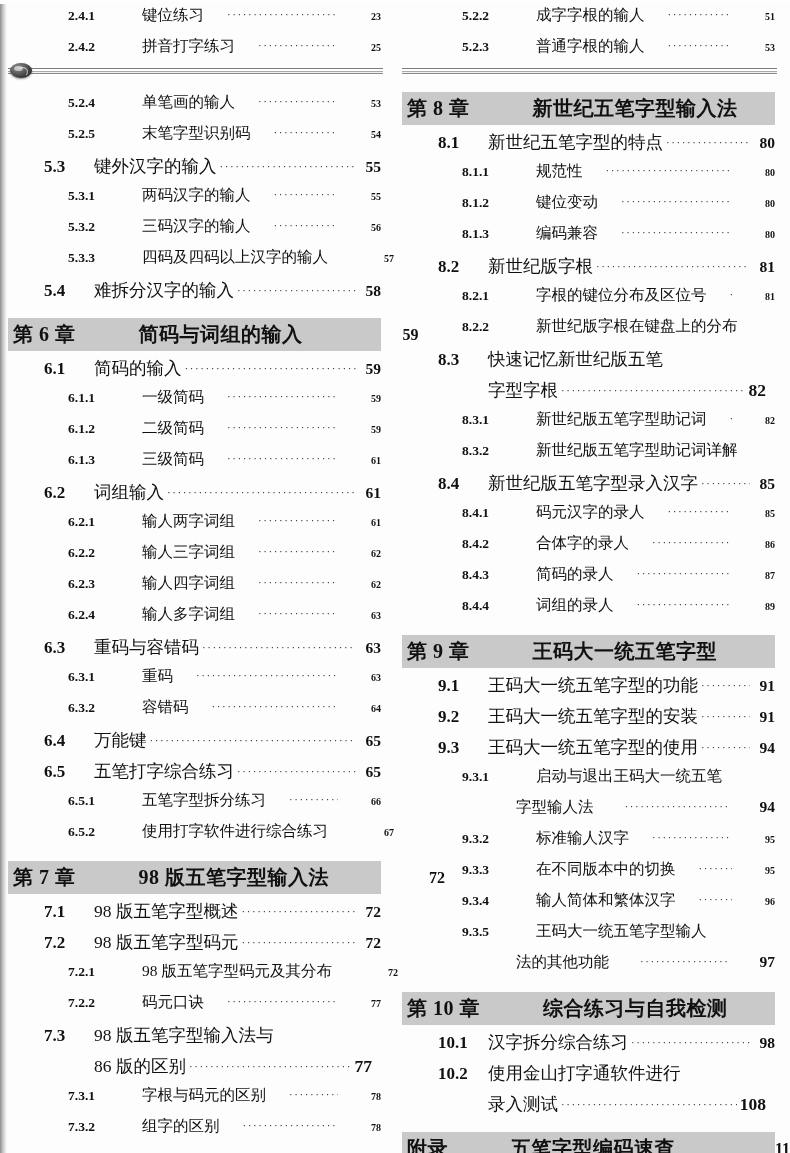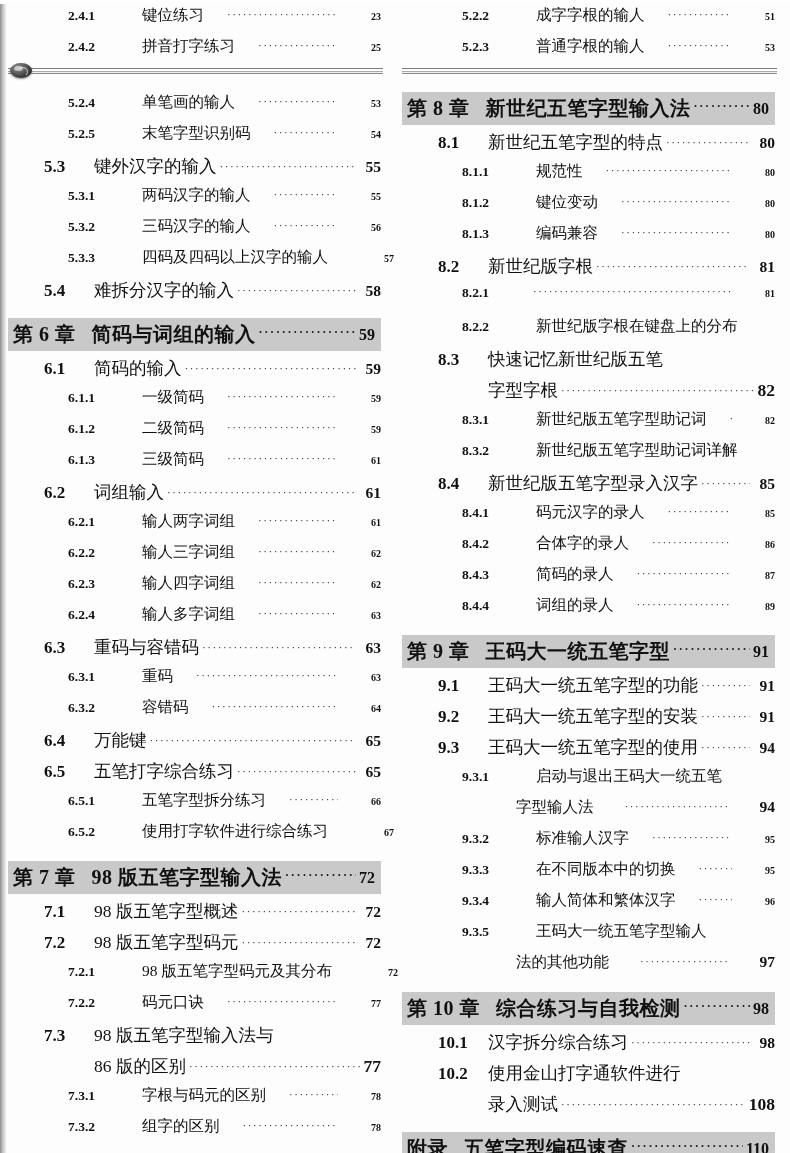--- a/index.html
+++ b/index.html
@@ -150,40 +150,41 @@
   .lvl2 .num { width: 48px; font-size: 13.5px; }
   .lvl2 .pg  { font-size: 10px; min-width: 20px; }
 
   
   .cont {
     height: 31px;
     display: flex;
     align-items: baseline;
     white-space: nowrap;
   }
-  .cont.lvl1c { font-size: 17.5px; margin-left: 36px; margin-right: 2px; padding-left: 44px; }
+  .cont.lvl1c { font-size: 17.5px; margin-left: 36px; margin-right: 11px; padding-left: 44px; }
   .cont.lvl2c { font-size: 15.5px; margin-left: 60px; margin-right: 2px; padding-left: 48px; gap: 28px; }
   .cont .ttl { padding-left: 6px; }
 
   .gap { height: 9px; }
   .gap-s { height: 5px; }
   .gap-l { height: 16px; }
 
   
   .chapter {
     background: #c9c9c9;
     height: 33px;
     display: flex;
     align-items: center;
     white-space: nowrap;
     font-weight: 700;
     font-size: 20px;
     padding: 0 6px 0 5px;
     box-sizing: border-box;
     margin: 0 2px 0 0;
+    gap: 47px;
   }
   .chapter .ch-no {
     flex: 0 0 auto;
     letter-spacing: 0.5px;
   }
   .chapter .ch-ttl {
     flex: 0 0 auto;
     padding-left: 16px;
     letter-spacing: 0.5px;
   }
@@ -498,20 +499,21 @@
       <span class="pg">80</span>
     </div>
     <div class="row lvl1">
       <span class="num">8.2</span>
       <span class="ttl">新世纪版字根</span>
       <span class="dots">··································································</span>
       <span class="pg">81</span>
     </div>
     <div class="row lvl2">
       <span class="num">8.2.1</span>
+      <span class="ttl">字根的键位分布及区位号</span>
       <span class="dots">··································································</span>
       <span class="pg">81</span>
     </div>
     <div class="row lvl2">
       <span class="num">8.2.2</span>
       <span class="ttl">新世纪版字根在键盘上的分布</span>
       <span class="dots">··································································</span>
       <span class="pg">82</span>
     </div>
 

